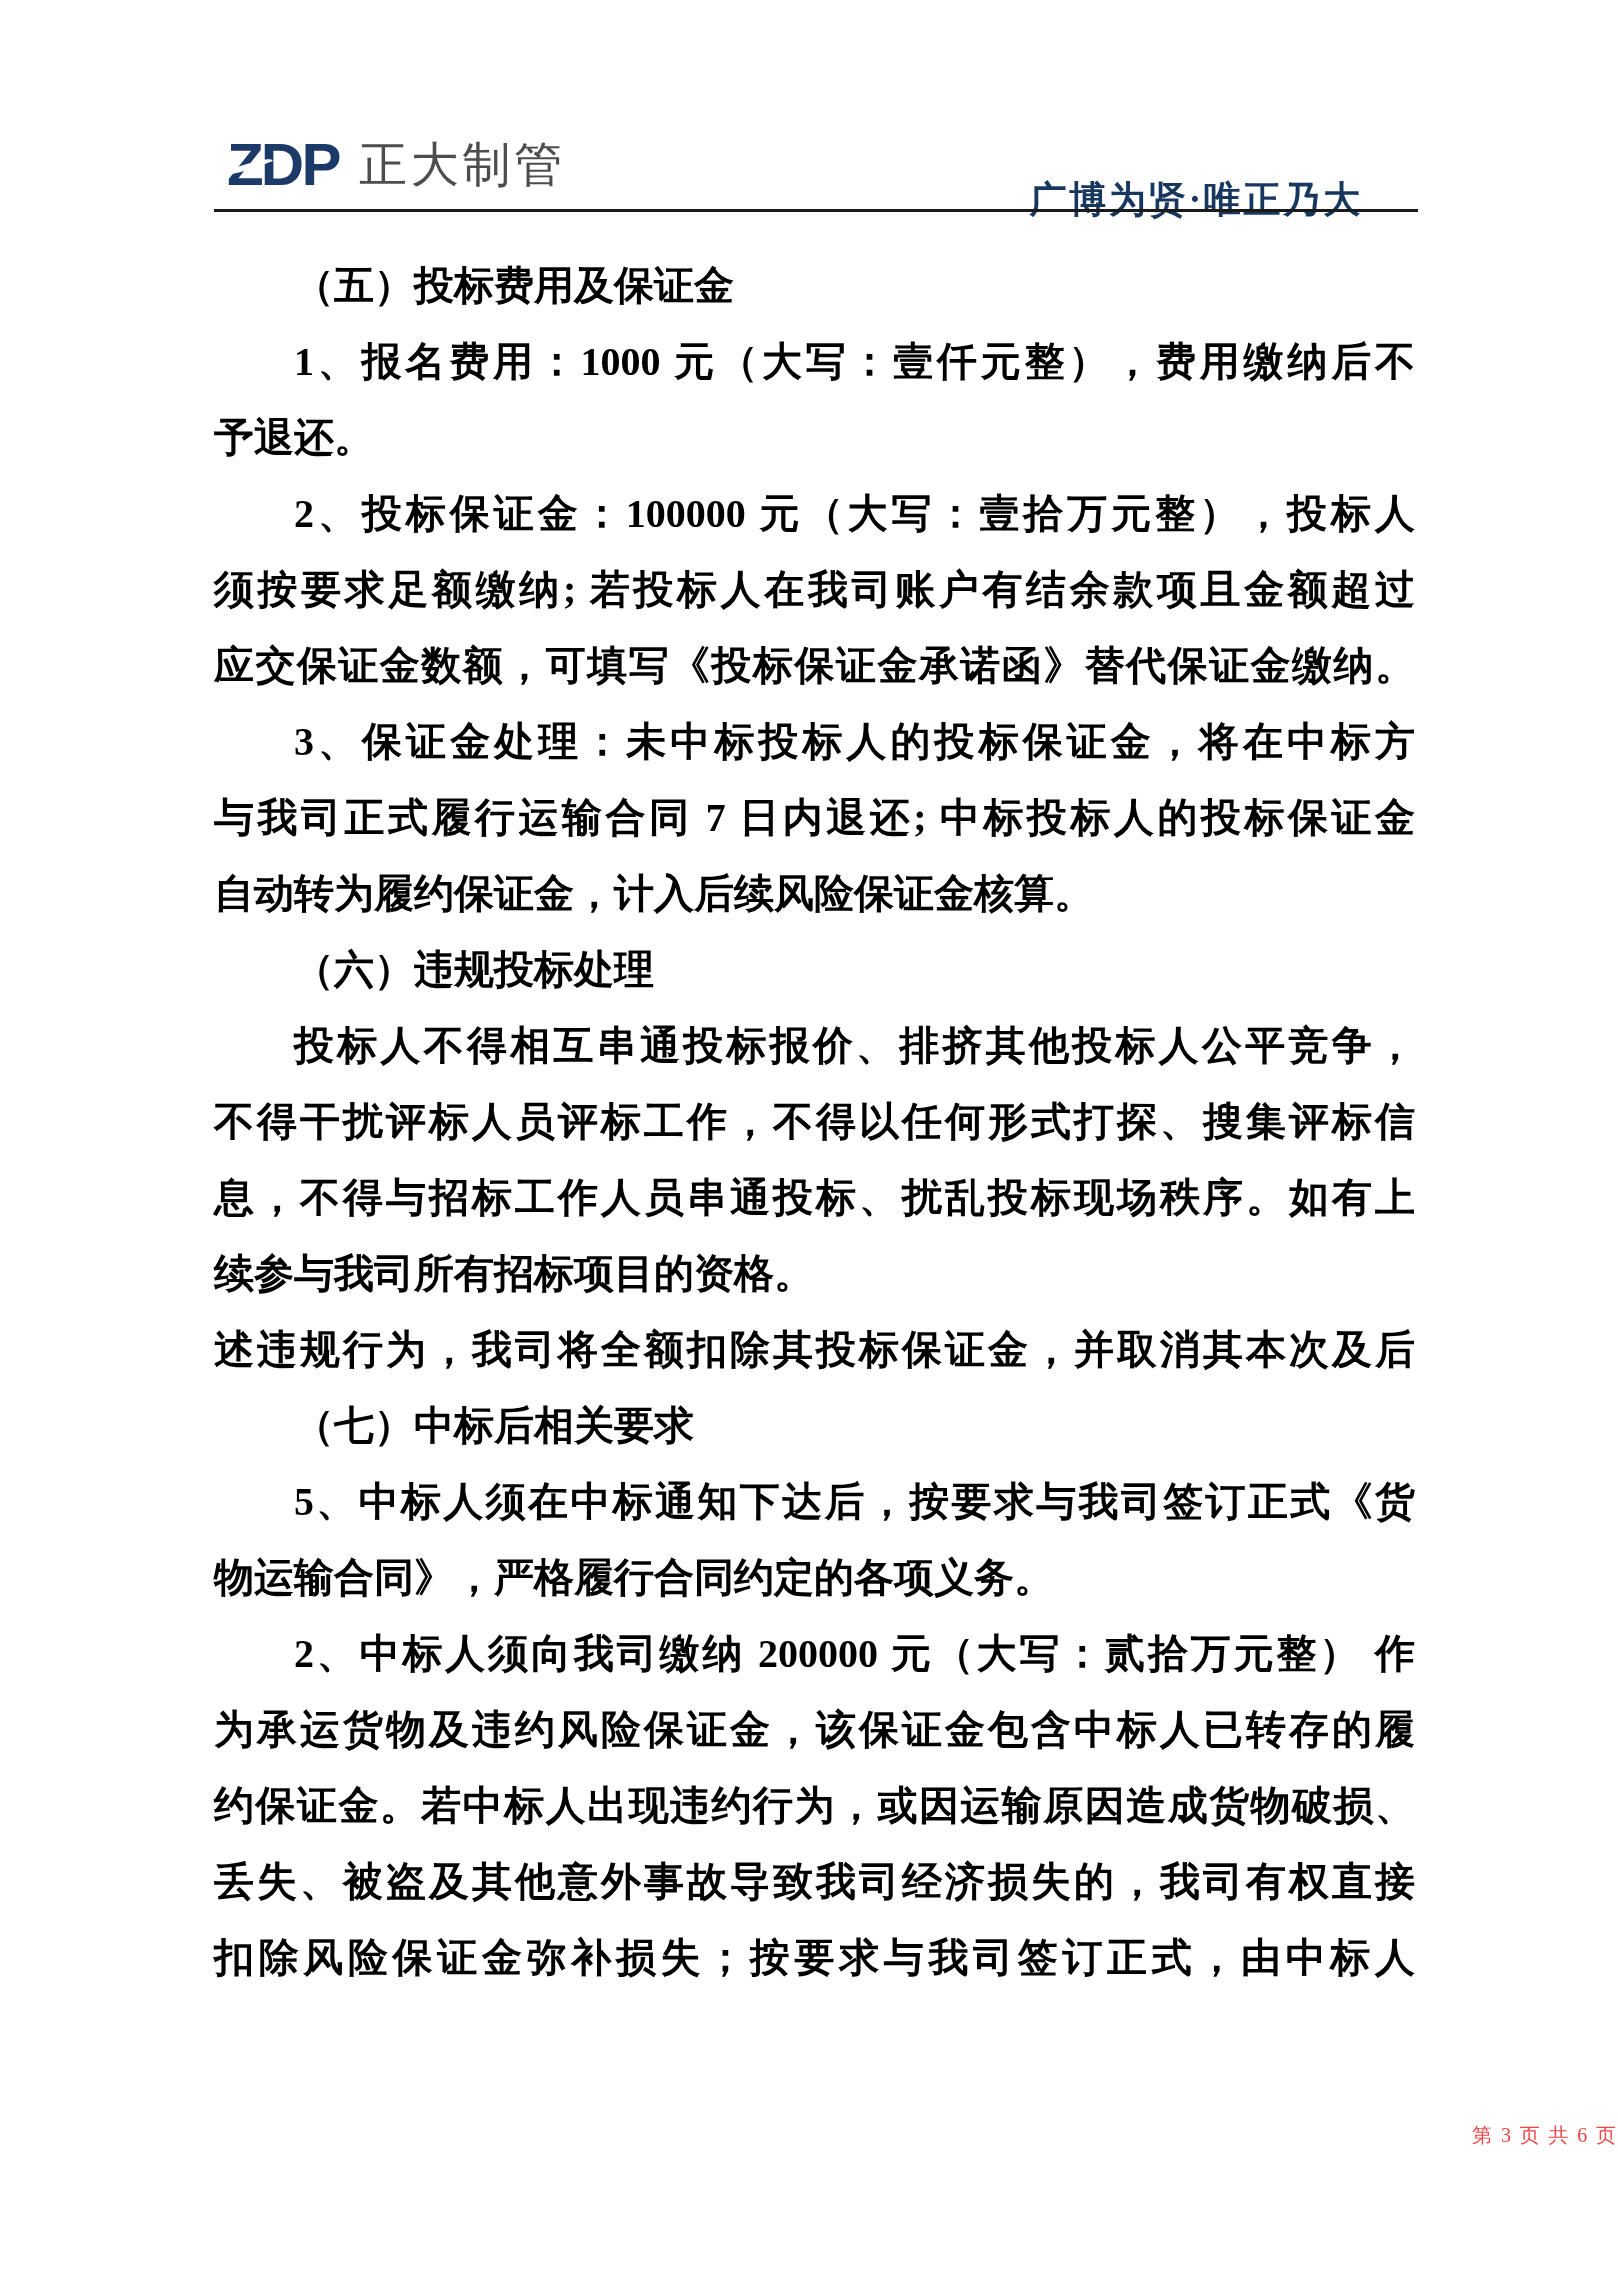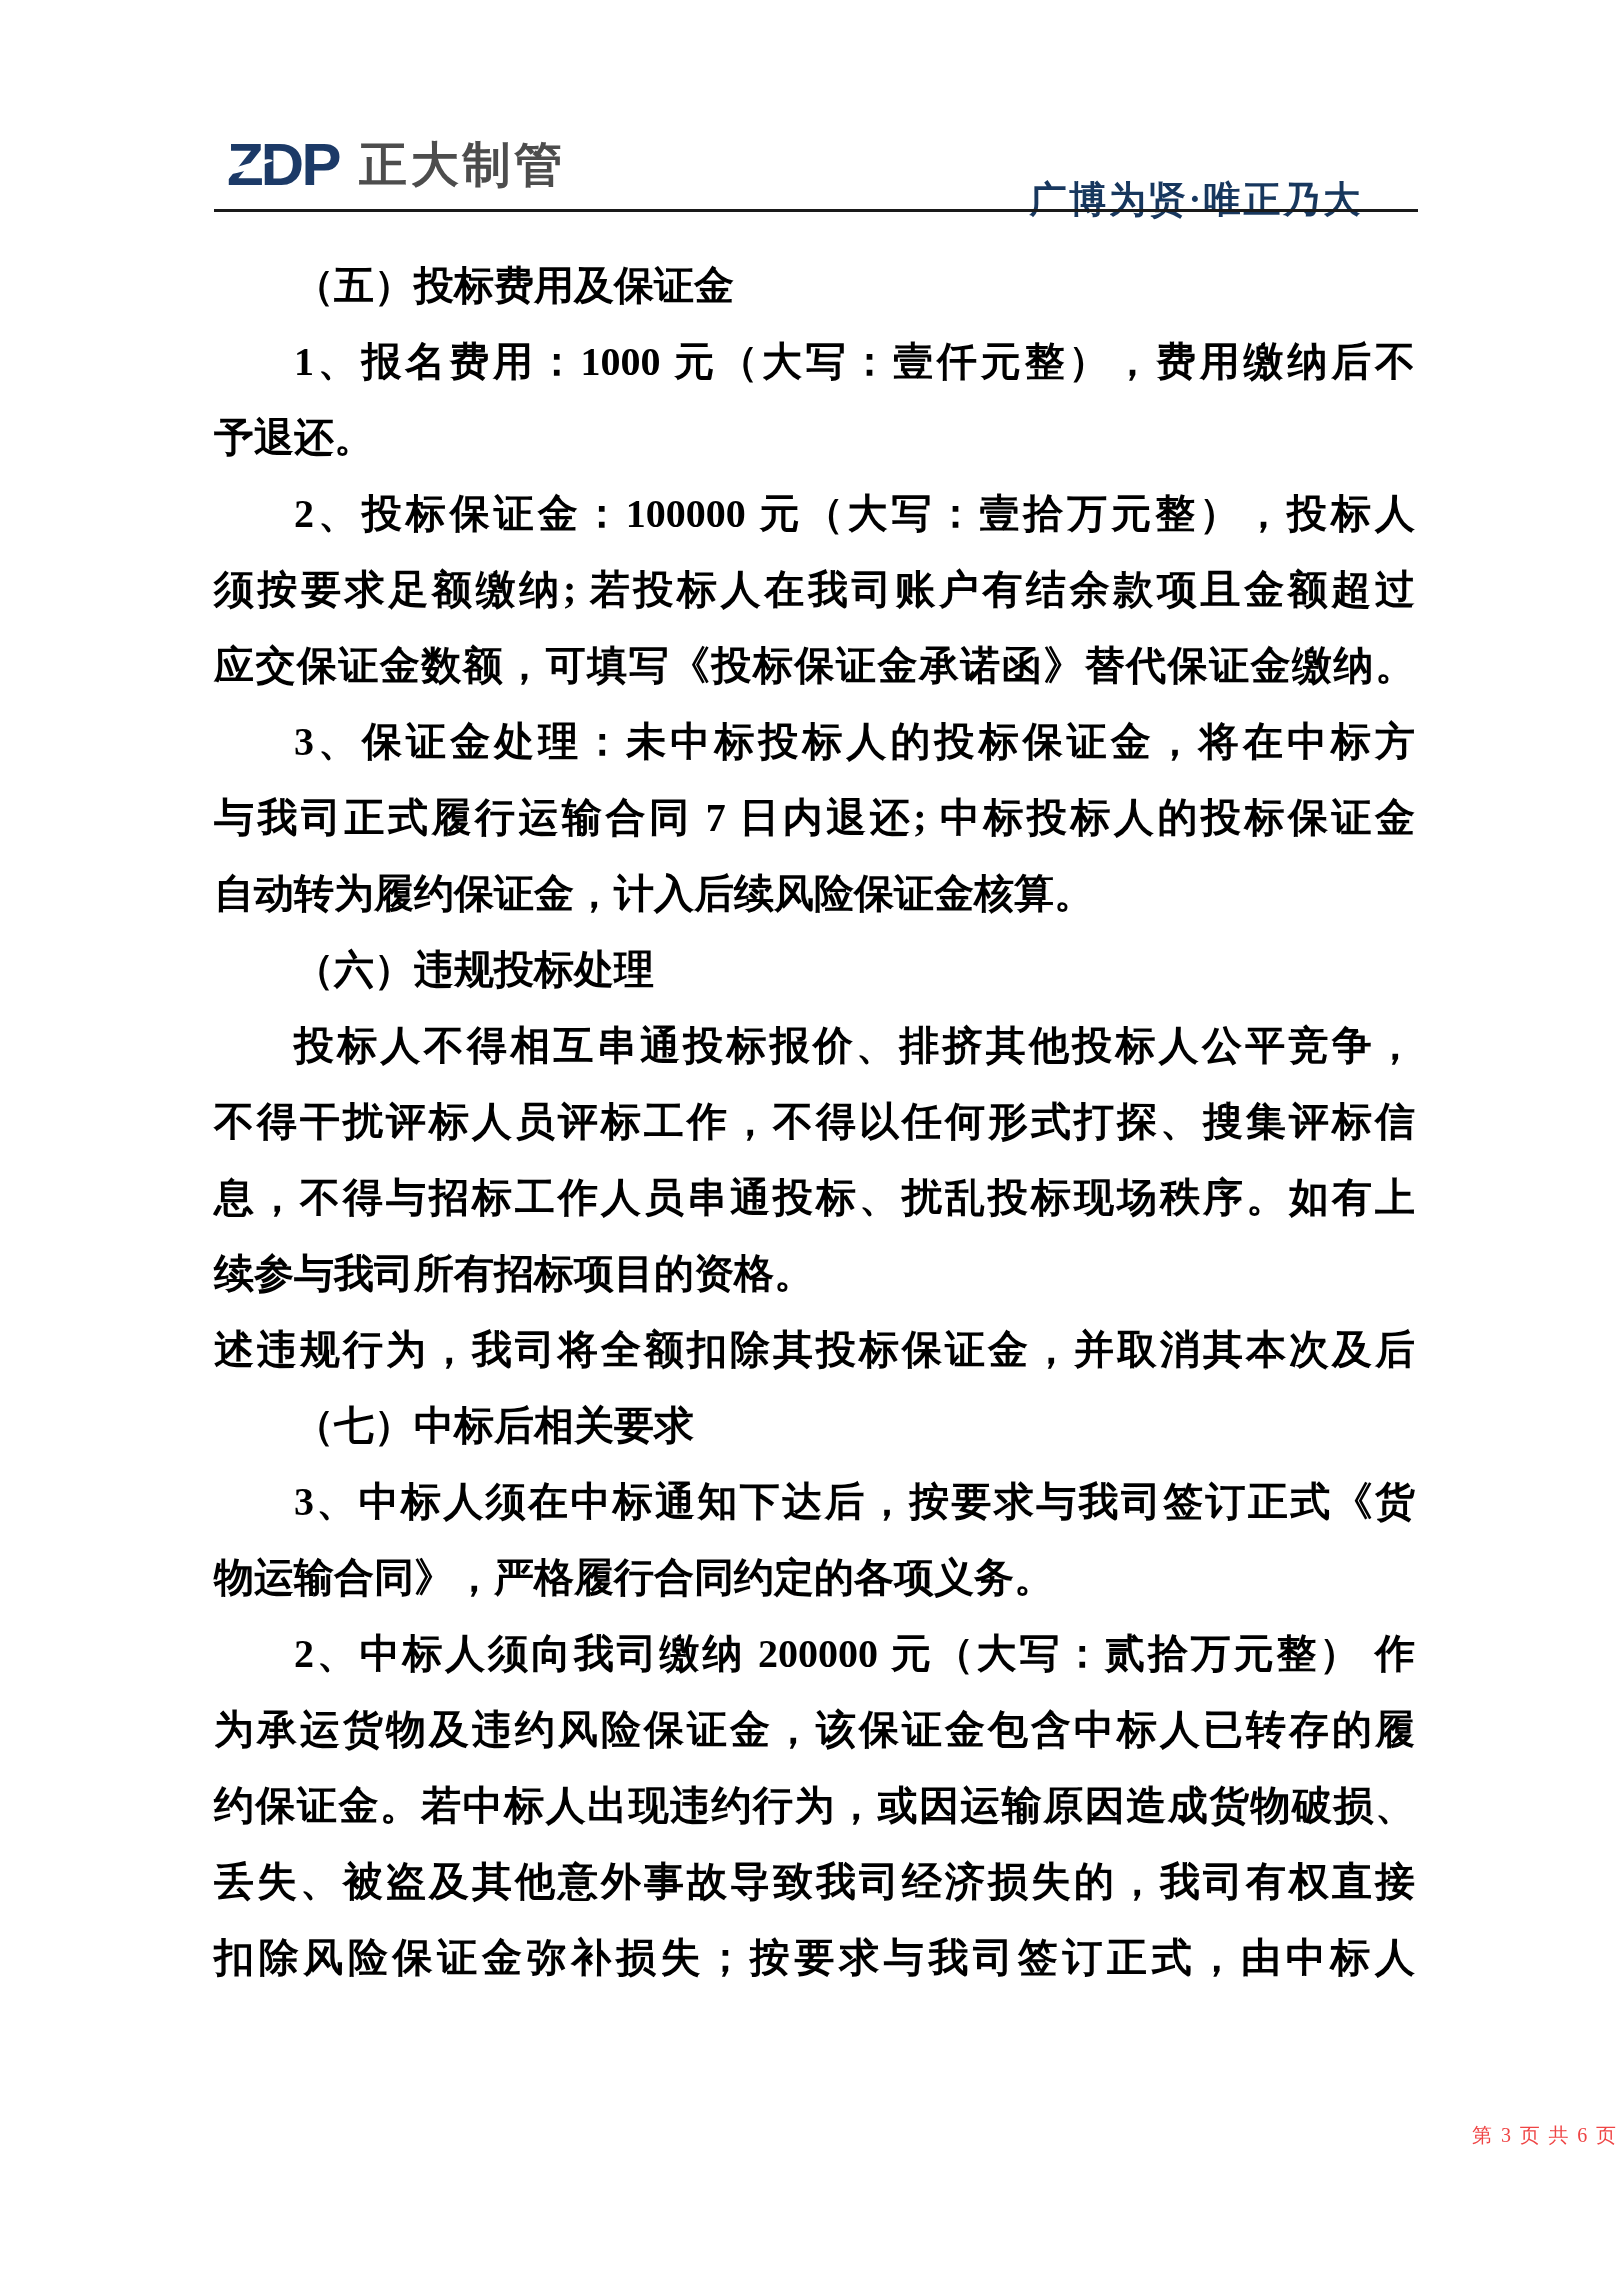--- a/index.html
+++ b/index.html
@@ -40,21 +40,21 @@
     left: -5.6px;
     top: 25px;
     width: 52px;
     height: 7.5px;
     background: #ffffff;
     border-radius: 0 100% 0 100%;
     transform: rotate(-22deg);
   }
   .logo-cn {
     font-family: "Liberation Sans", "DejaVu Sans", sans-serif;
-    font-weight: 700;
+    font-weight: 400;
     font-size: 48px;
     line-height: 48px;
     letter-spacing: 3.7px;
     color: #4d4d4d;
   }
   .slogan {
     position: absolute;
     right: 255px;
     top: 147px;
     font-family: "Liberation Serif", "DejaVu Serif", serif;
@@ -135,21 +135,21 @@
       <div class="line indent fill">3、保证金处理：未中标投标人的投标保证金，将在中标方</div>
       <div class="line fill">与我司正式履行运输合同 7 日内退还; 中标投标人的投标保证金</div>
       <div class="line">自动转为履约保证金，计入后续风险保证金核算。</div>
       <div class="line indent">（六）违规投标处理</div>
       <div class="line indent fill">投标人不得相互串通投标报价、排挤其他投标人公平竞争，</div>
       <div class="line fill">不得干扰评标人员评标工作，不得以任何形式打探、搜集评标信</div>
       <div class="line fill">息，不得与招标工作人员串通投标、扰乱投标现场秩序。如有上</div>
       <div class="line">续参与我司所有招标项目的资格。</div>
       <div class="line fill">述违规行为，我司将全额扣除其投标保证金，并取消其本次及后</div>
       <div class="line indent">（七）中标后相关要求</div>
-      <div class="line indent fill">3、中标人须在中标通知下达后，按要求与我司签订正式《货</div>
+      <div class="line indent fill">5、中标人须在中标通知下达后，按要求与我司签订正式《货</div>
       <div class="line">物运输合同》，严格履行合同约定的各项义务。</div>
       <div class="line indent fill">2、中标人须向我司缴纳 200000 元（大写：贰拾万元整） 作</div>
       <div class="line fill">为承运货物及违约风险保证金，该保证金包含中标人已转存的履</div>
       <div class="line fill">约保证金。若中标人出现违约行为，或因运输原因造成货物破损、</div>
       <div class="line fill">丢失、被盗及其他意外事故导致我司经济损失的，我司有权直接</div>
       <div class="line fill">扣除风险保证金弥补损失；按要求与我司签订正式，由中标人</div>
     </main>
 
   <footer class="page-footer">
     <span>第 3 页 共 6 页</span>

